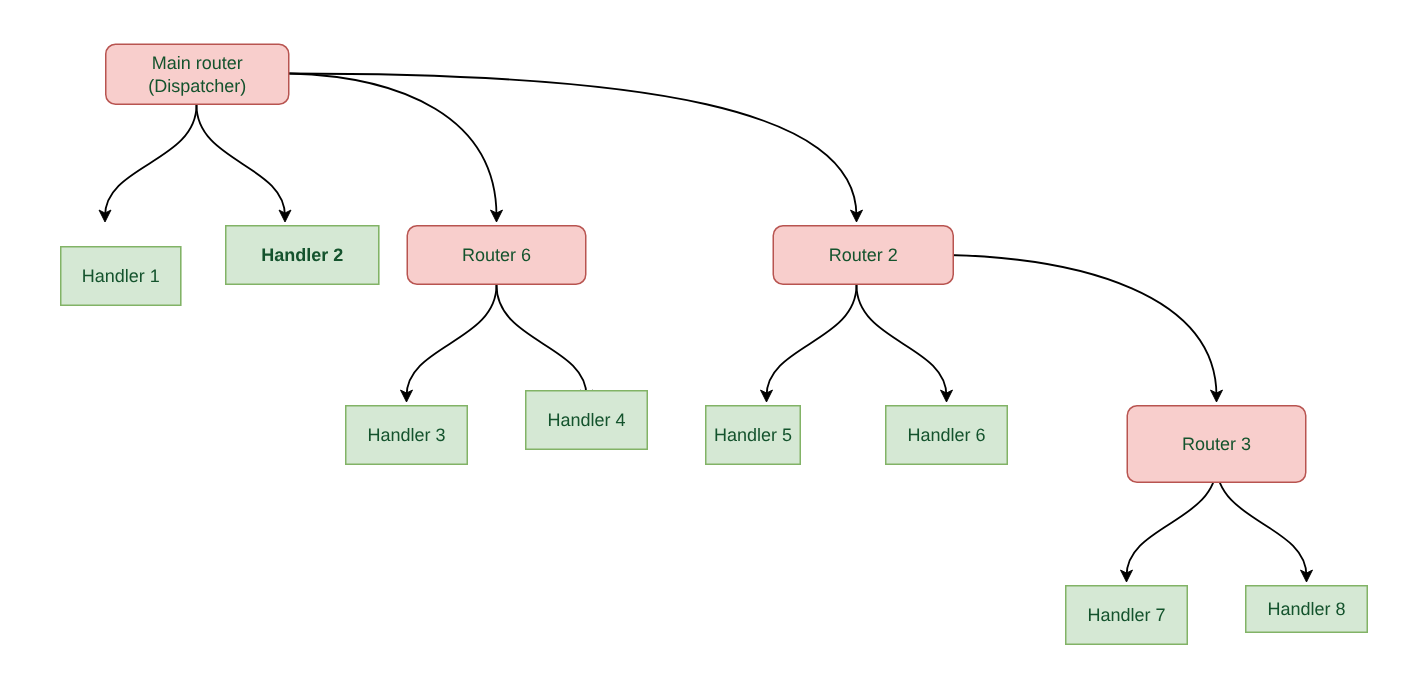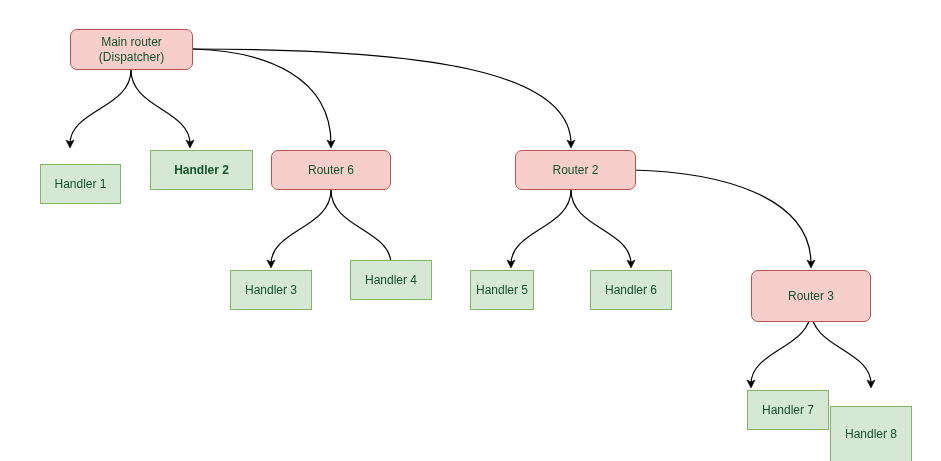--- a/index.html
+++ b/index.html
@@ -105,21 +105,21 @@
       </div>
       <div class="node node-handler" style="left: 470px; top: 270px; width: 64px; height: 40px;">
         <span class="node-label">Handler 5</span>
       </div>
       <div class="node node-handler" style="left: 590px; top: 270px; width: 82px; height: 40px;">
         <span class="node-label">Handler 6</span>
       </div>
       <div class="node node-router" style="left: 751px; top: 270px; width: 120px; height: 52px;">
         <span class="node-label">Router 3</span>
       </div>
-      <div class="node node-handler" style="left: 710px; top: 390px; width: 82px; height: 40px; margin-left: 37px;">
+      <div class="node node-handler" style="left: 710px; top: 390px; width: 82px; height: 40px;">
         <span class="node-label">Handler 7</span>
       </div>
-      <div class="node node-handler" style="left: 830px; top: 406px; width: 82px; height: 56px;">
+      <div class="node node-handler" style="left: 830px; top: 390px; width: 82px; height: 32px;">
         <span class="node-label">Handler 8</span>
       </div>
     </div>
 
 </div>
 
 </body></html>

